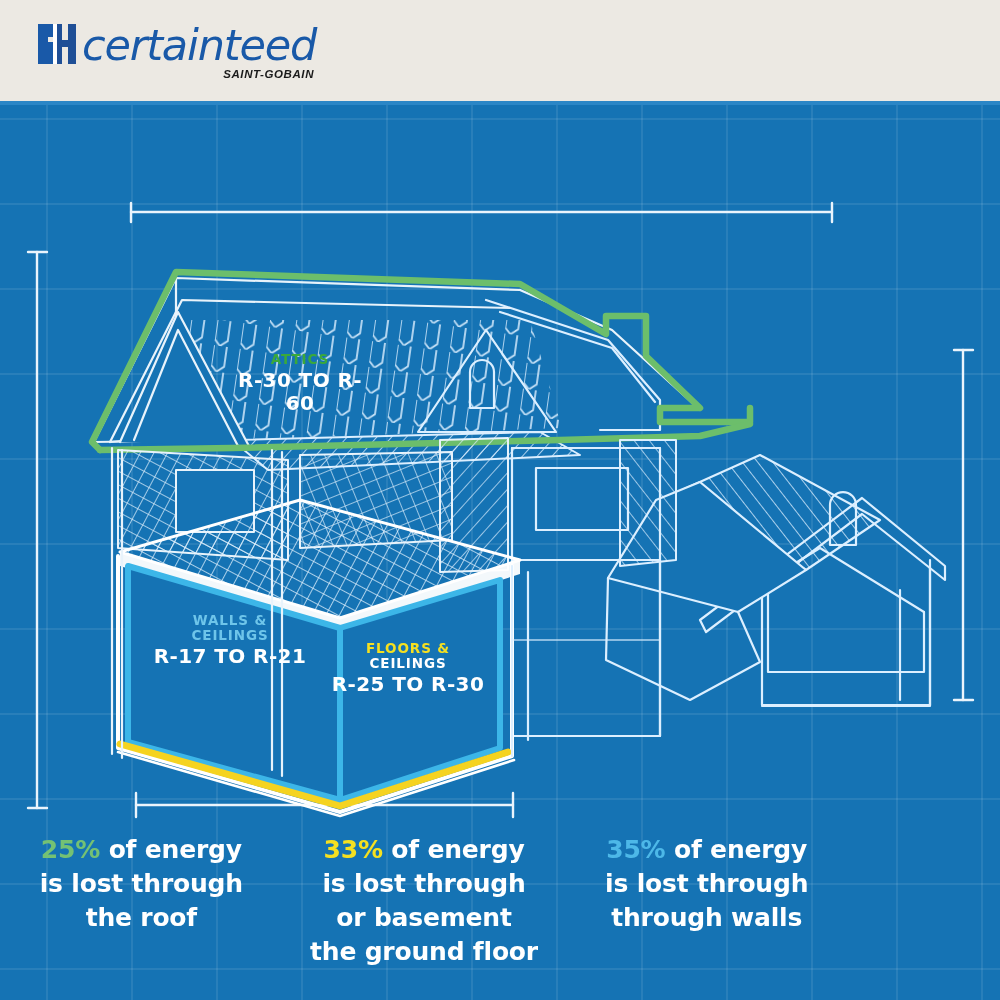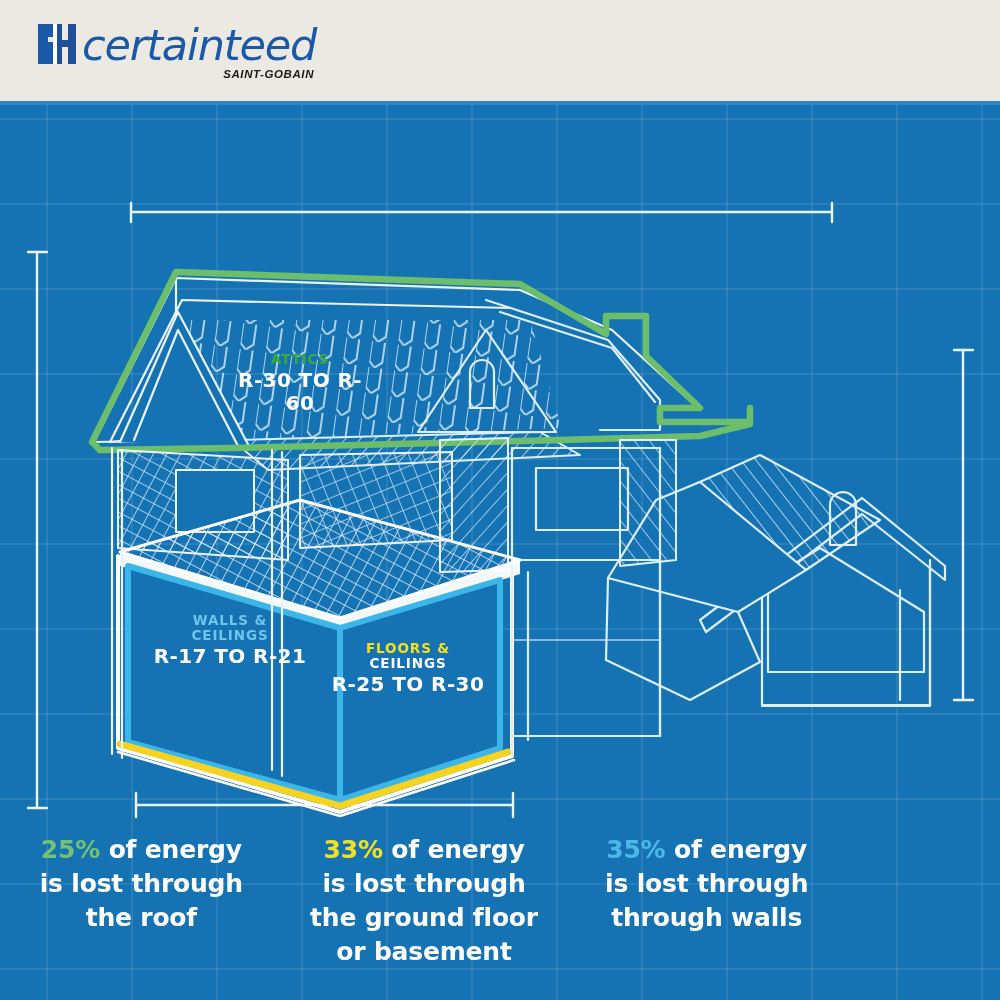--- a/index.html
+++ b/index.html
@@ -331,22 +331,22 @@
       <div class="line">is lost through</div>
       <div class="line">the roof</div>
     </div>
 
     <div class="stat">
       <div class="line">
         <span class="pct" style="color:#f5e020">33%</span>
         <span>of energy</span>
       </div>
       <div class="line">is lost through</div>
+      <div class="line">or basement</div>
       <div class="line">the ground floor</div>
-      <div class="line">or basement</div>
     </div>
 
     <div class="stat">
       <div class="line">
         <span class="pct" style="color:#4db8e8">35%</span>
         <span>of energy</span>
       </div>
       <div class="line">is lost through</div>
       <div class="line">through walls</div>
     </div>

